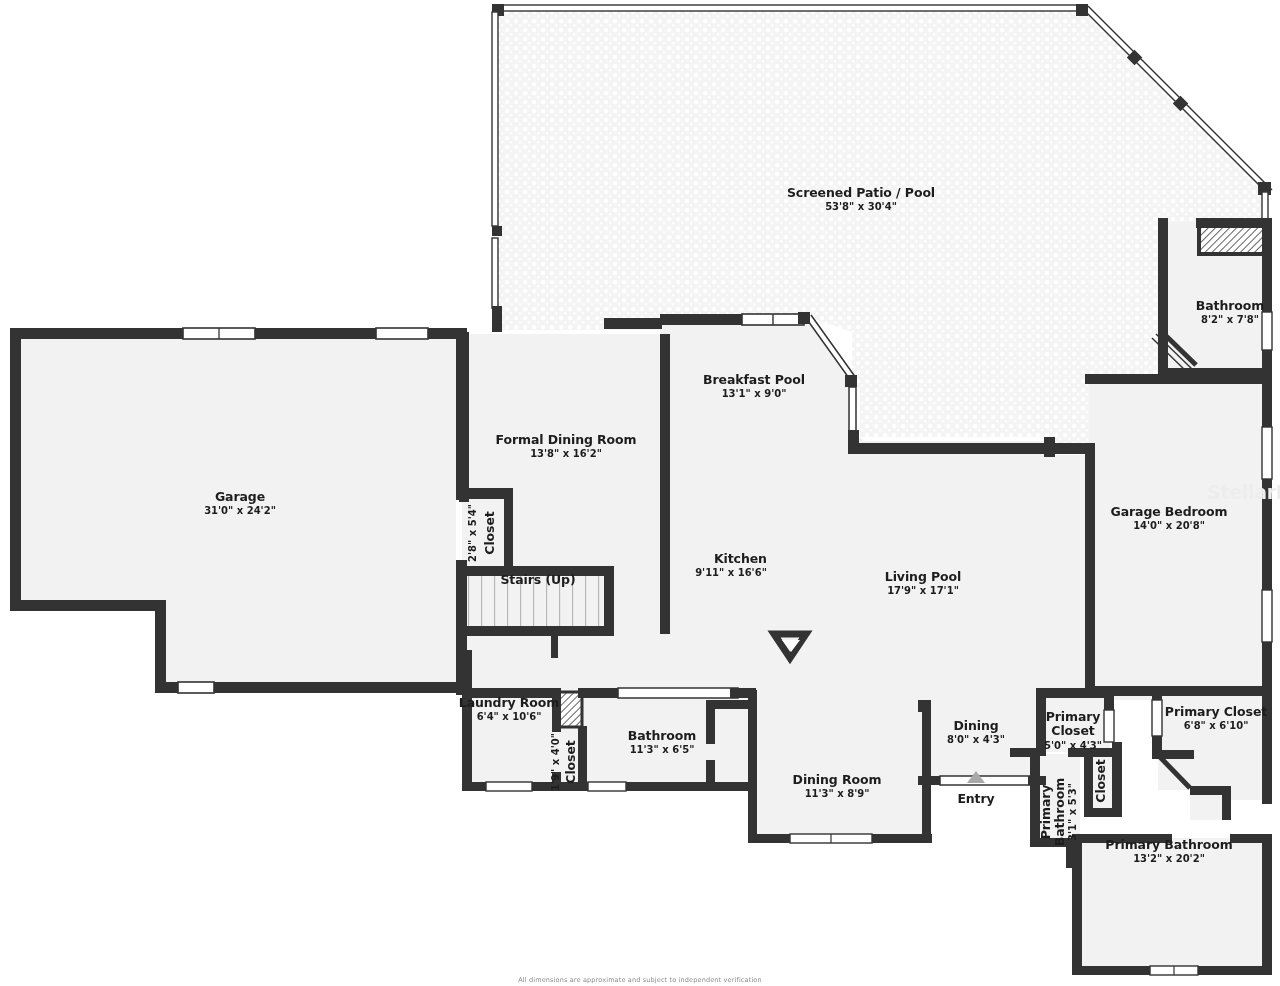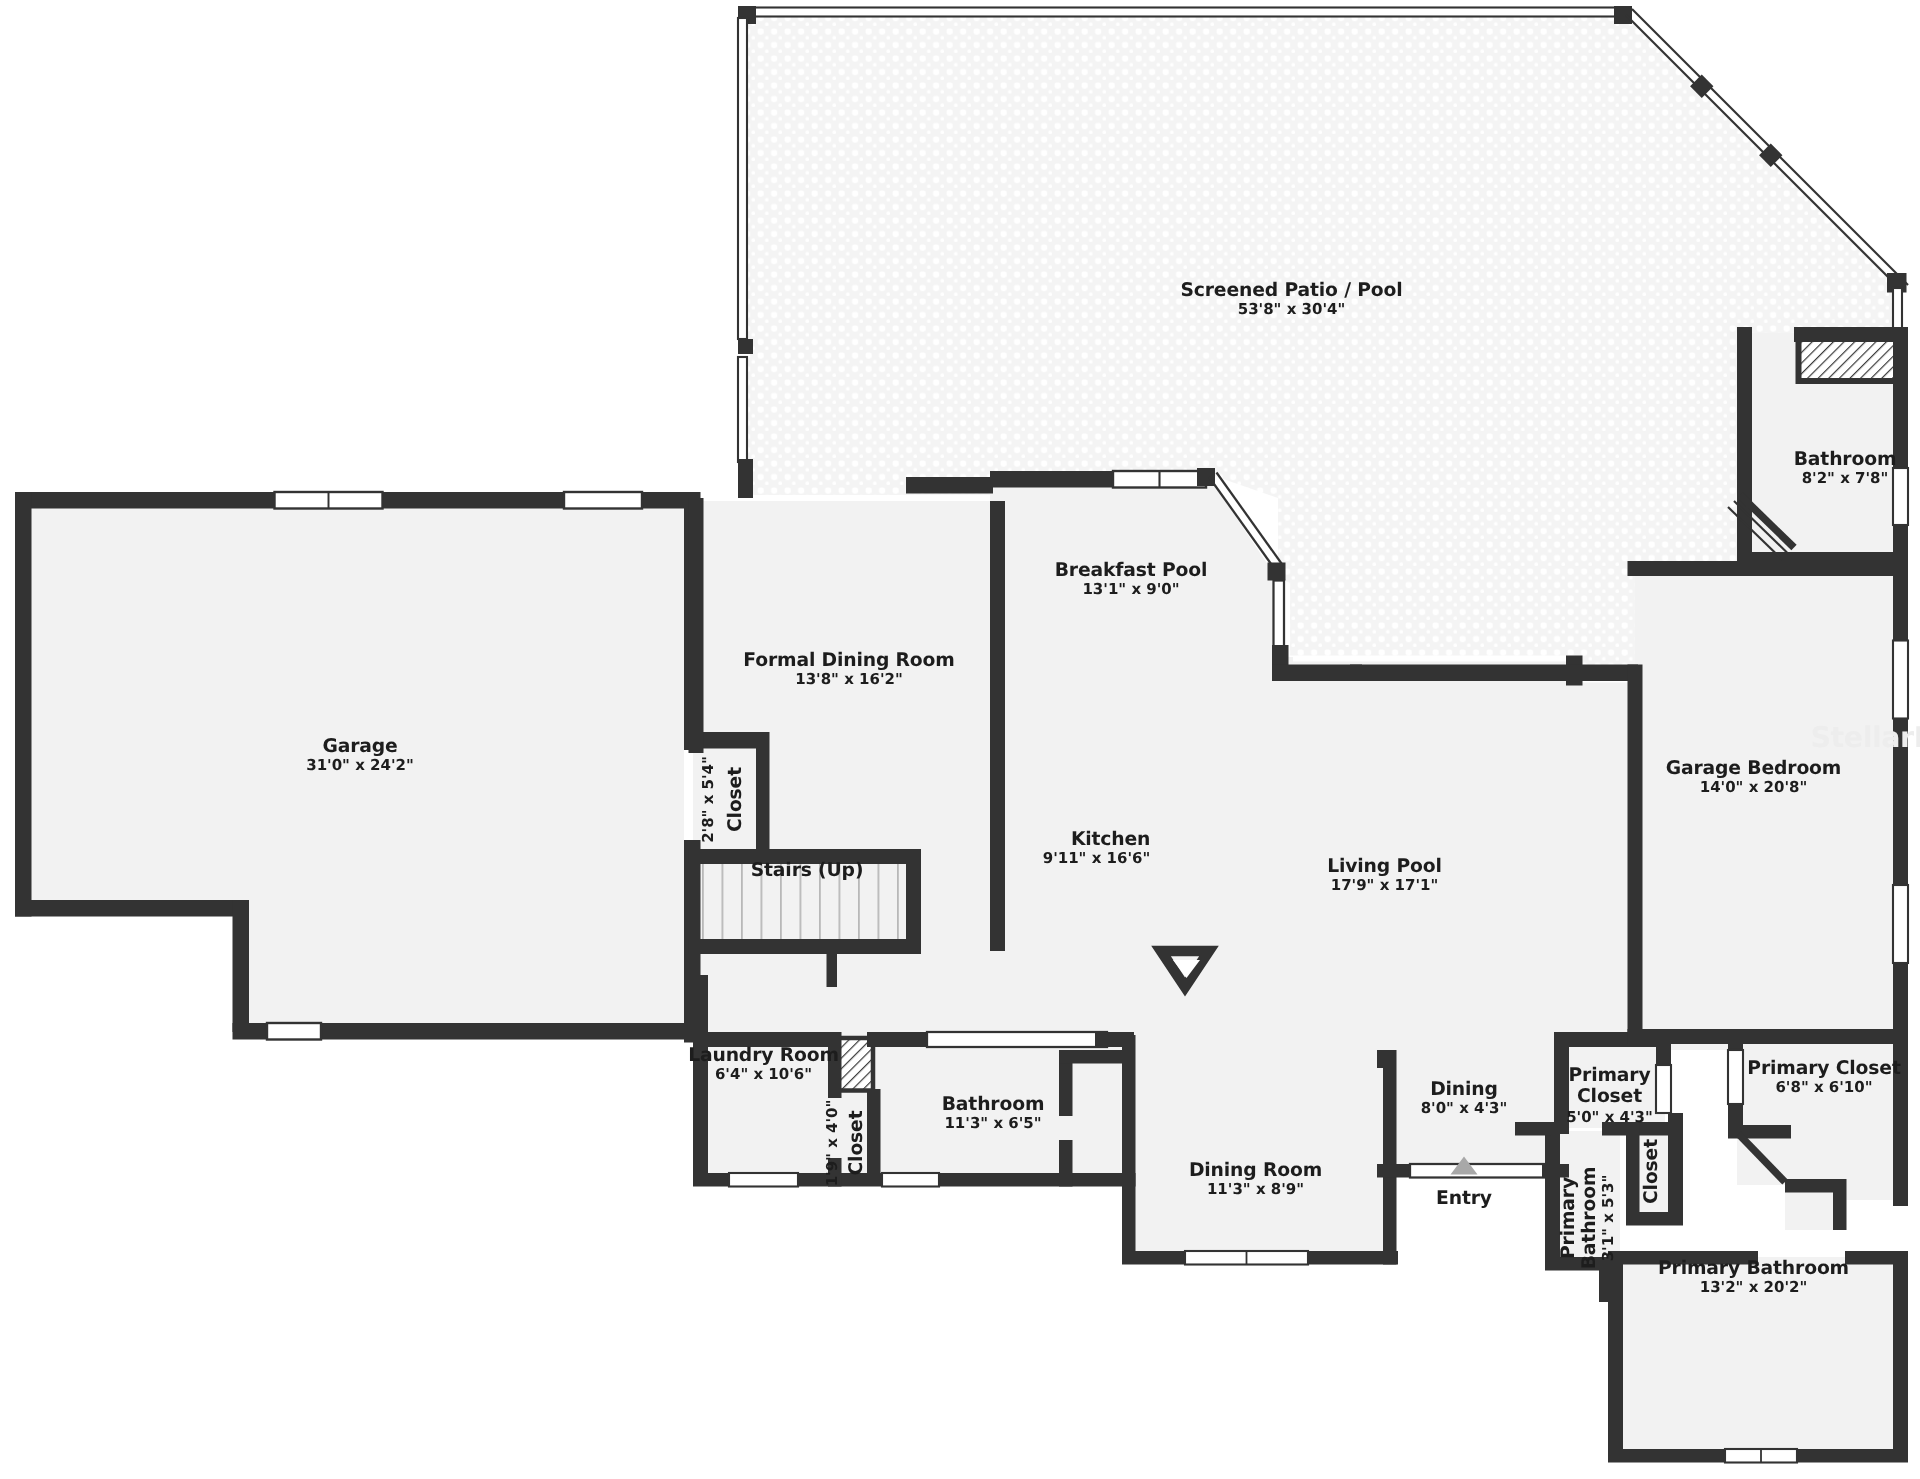--- a/index.html
+++ b/index.html
@@ -434,14 +434,15 @@
     </div>
 
     <div class="entry-marker" style="left:967px; top:771px;"></div>
     <div class="room-label label-centered" style="left:976px; top:799px;">
       <span class="rl-name">Entry</span>
     </div>
   </div>
 
   <div class="watermark" style="left:1207px; top:481px;">StellarMLS</div>
 
+  <div class="footer-note" style="top:976px;">All dimensions are approximate and subject to independent verification</div>
 
 </div>
 
 </body></html>

